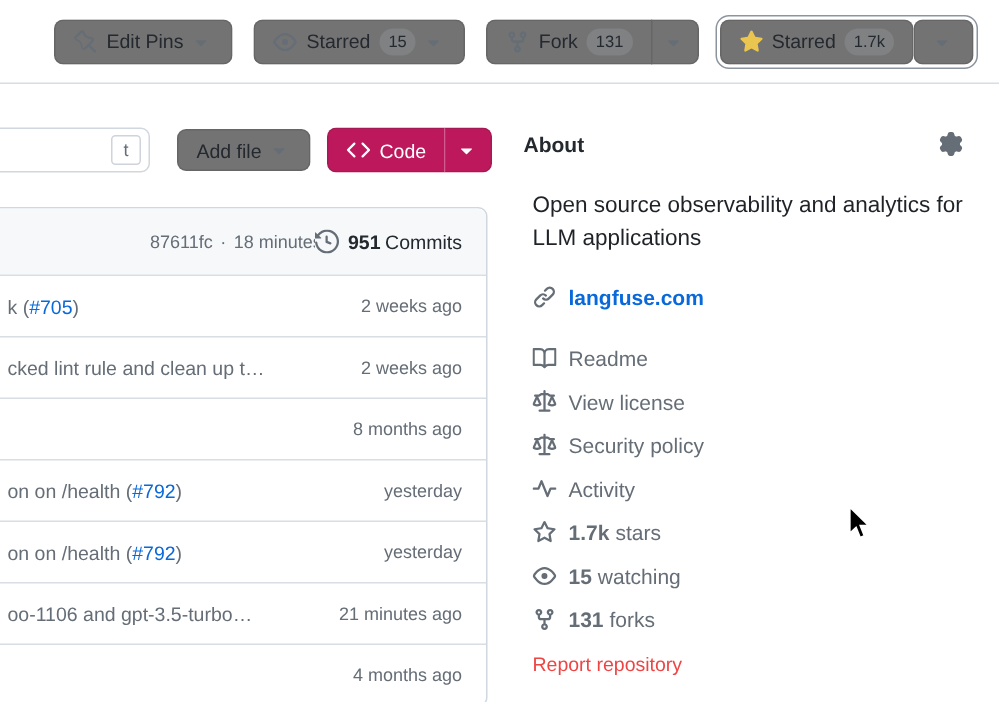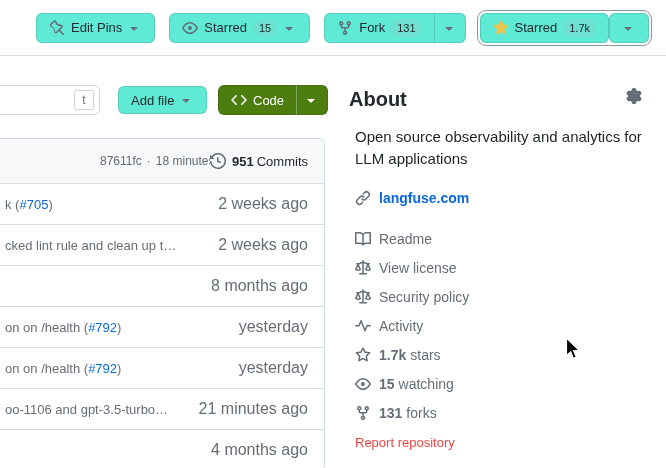--- a/index.html
+++ b/index.html
@@ -9,21 +9,21 @@
     background:#ffffff; color:#24292f;
     font-family:"Liberation Sans","DejaVu Sans",sans-serif;
   }
   .topbar {
     position:absolute; left:0; top:0; width:666px; height:56px;
     border-bottom:1px solid #d8dee4;
     display:flex; align-items:center; gap:14px; padding-left:36px;
   }
   .btn {
     display:inline-flex; align-items:center; gap:6px; height:30px; padding:0 12px;
-    background:#5eead4; border:1px solid rgba(31,35,40,0.15); border-radius:6px;
+    background:#737373; border:1px solid rgba(31,35,40,0.15); border-radius:6px;
     font-family:inherit; font-size:13px; font-weight:500; color:#24292f;
     cursor:pointer; white-space:nowrap;
   }
   .ic { display:inline-flex; color:#656d76; line-height:0; }
   .ic.star-filled { color:#eac54f; }
   .caret { display:inline-flex; color:#656d76; line-height:0; margin-left:-2px; }
   .counter {
     background:rgba(175,184,193,0.2); border-radius:2em; padding:0 6px;
     font-size:11px; font-weight:500; line-height:18px; height:18px; display:inline-block;
   }
@@ -36,26 +36,26 @@
     position:absolute; left:-120px; top:85px; width:220px; height:30px;
     border:1px solid #d0d7de; border-radius:6px; background:#fff;
   }
   .kbd {
     position:absolute; right:5px; top:4px; width:20px; height:20px;
     border:1px solid rgba(175,184,193,0.6); border-radius:3px;
     font-size:12px; color:#656d76; display:flex; align-items:center; justify-content:center;
   }
   .add-file { position:absolute; left:118px; top:86px; height:28px; }
   .code-group { position:absolute; left:218px; top:85px; }
-  .btn.green { background:#4d7c0f; color:#fff; }
+  .btn.green { background:#be185d; color:#fff; }
   .btn.green .ic { color:#ffffff; }
   .btn.green .caret { color:#ffffff; }
   .code-group .main { border-right:none; }
   .code-group .caret-seg { margin-left:0; border-left:1px solid rgba(255,255,255,0.3); }
-  .about-title { position:absolute; left:349px; top:88px; margin:0; font-size:20px; font-weight:600; color:#24292f; }
+  .about-title { position:absolute; left:349px; top:88px; margin:0; font-size:14px; font-weight:600; color:#24292f; }
   .gear-btn { position:absolute; left:626px; top:88px; background:none; border:none; padding:0; color:#656d76; cursor:pointer; line-height:0; }
   
   .file-table {
     position:absolute; left:-150px; top:138px; width:475px;
     border:1px solid #d0d7de; border-radius:6px; background:#fff;
   }
   .commits-header {
     height:44px; background:#f6f8fa; border-radius:6px 6px 0 0;
     display:flex; align-items:center; justify-content:space-between;
     padding:0 16px 0 215px; font-size:12px; color:#656d76; white-space:nowrap;
@@ -64,21 +64,21 @@
   .commit-meta a { color:#656d76; text-decoration:none;margin-left:34px; }
   .commit-count { display:flex; align-items:flex-end; gap:6px; color:#24292f; font-size:13px; }
   .commit-count b { font-weight:700; margin-right:3px; }
   .row {
     height:41px; border-top:1px solid #d8dee4;
     display:flex; align-items:center; justify-content:space-between;
     padding:0 16px 0 154px; font-size:13px;
   }
   .row .msg { color:#656d76; white-space:nowrap; overflow:hidden; }
   .row .msg a { color:#0969da; text-decoration:none; }
-  .row .time { color:#656d76; font-size:16px; white-space:nowrap; margin-left:12px; }
+  .row .time { color:#656d76; font-size:12px; white-space:nowrap; margin-left:12px; }
   
   .sidebar { position:absolute; left:355px; top:126px; width:300px; }
   .desc { margin:0; font-size:15px; line-height:22px; color:#1f2328; }
   .site-row { display:flex; align-items:center; gap:8px; margin-top:20px; }
   .site { color:#0969da; font-weight:600; font-size:14px; text-decoration:none; }
   .about-list { margin-top:18px; }
   .about-item {
     display:flex; align-items:center; gap:8px; height:29px;
     color:#656d76; font-size:14px; text-decoration:none;
   }

